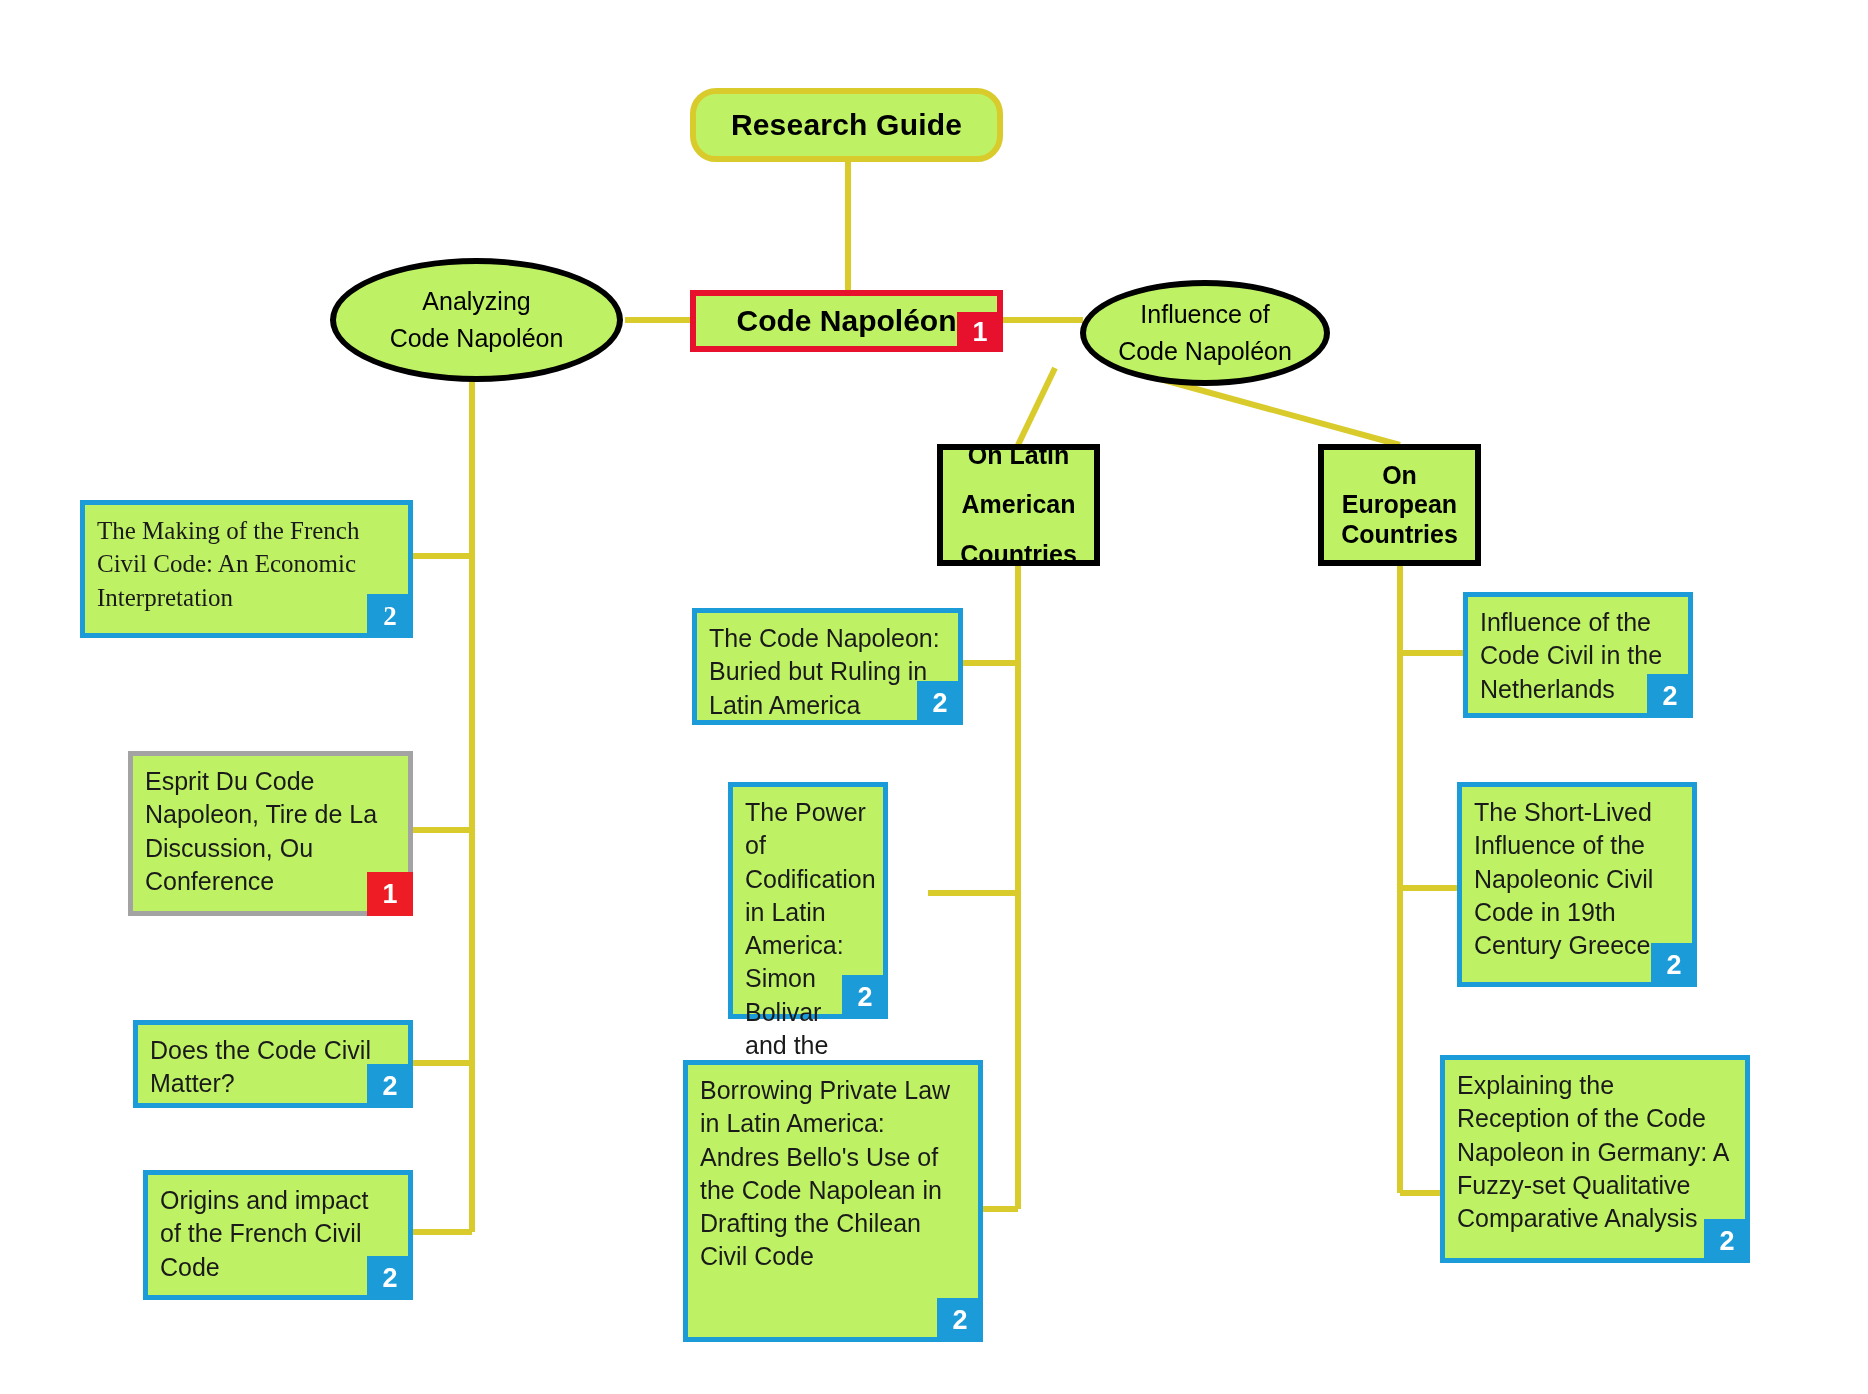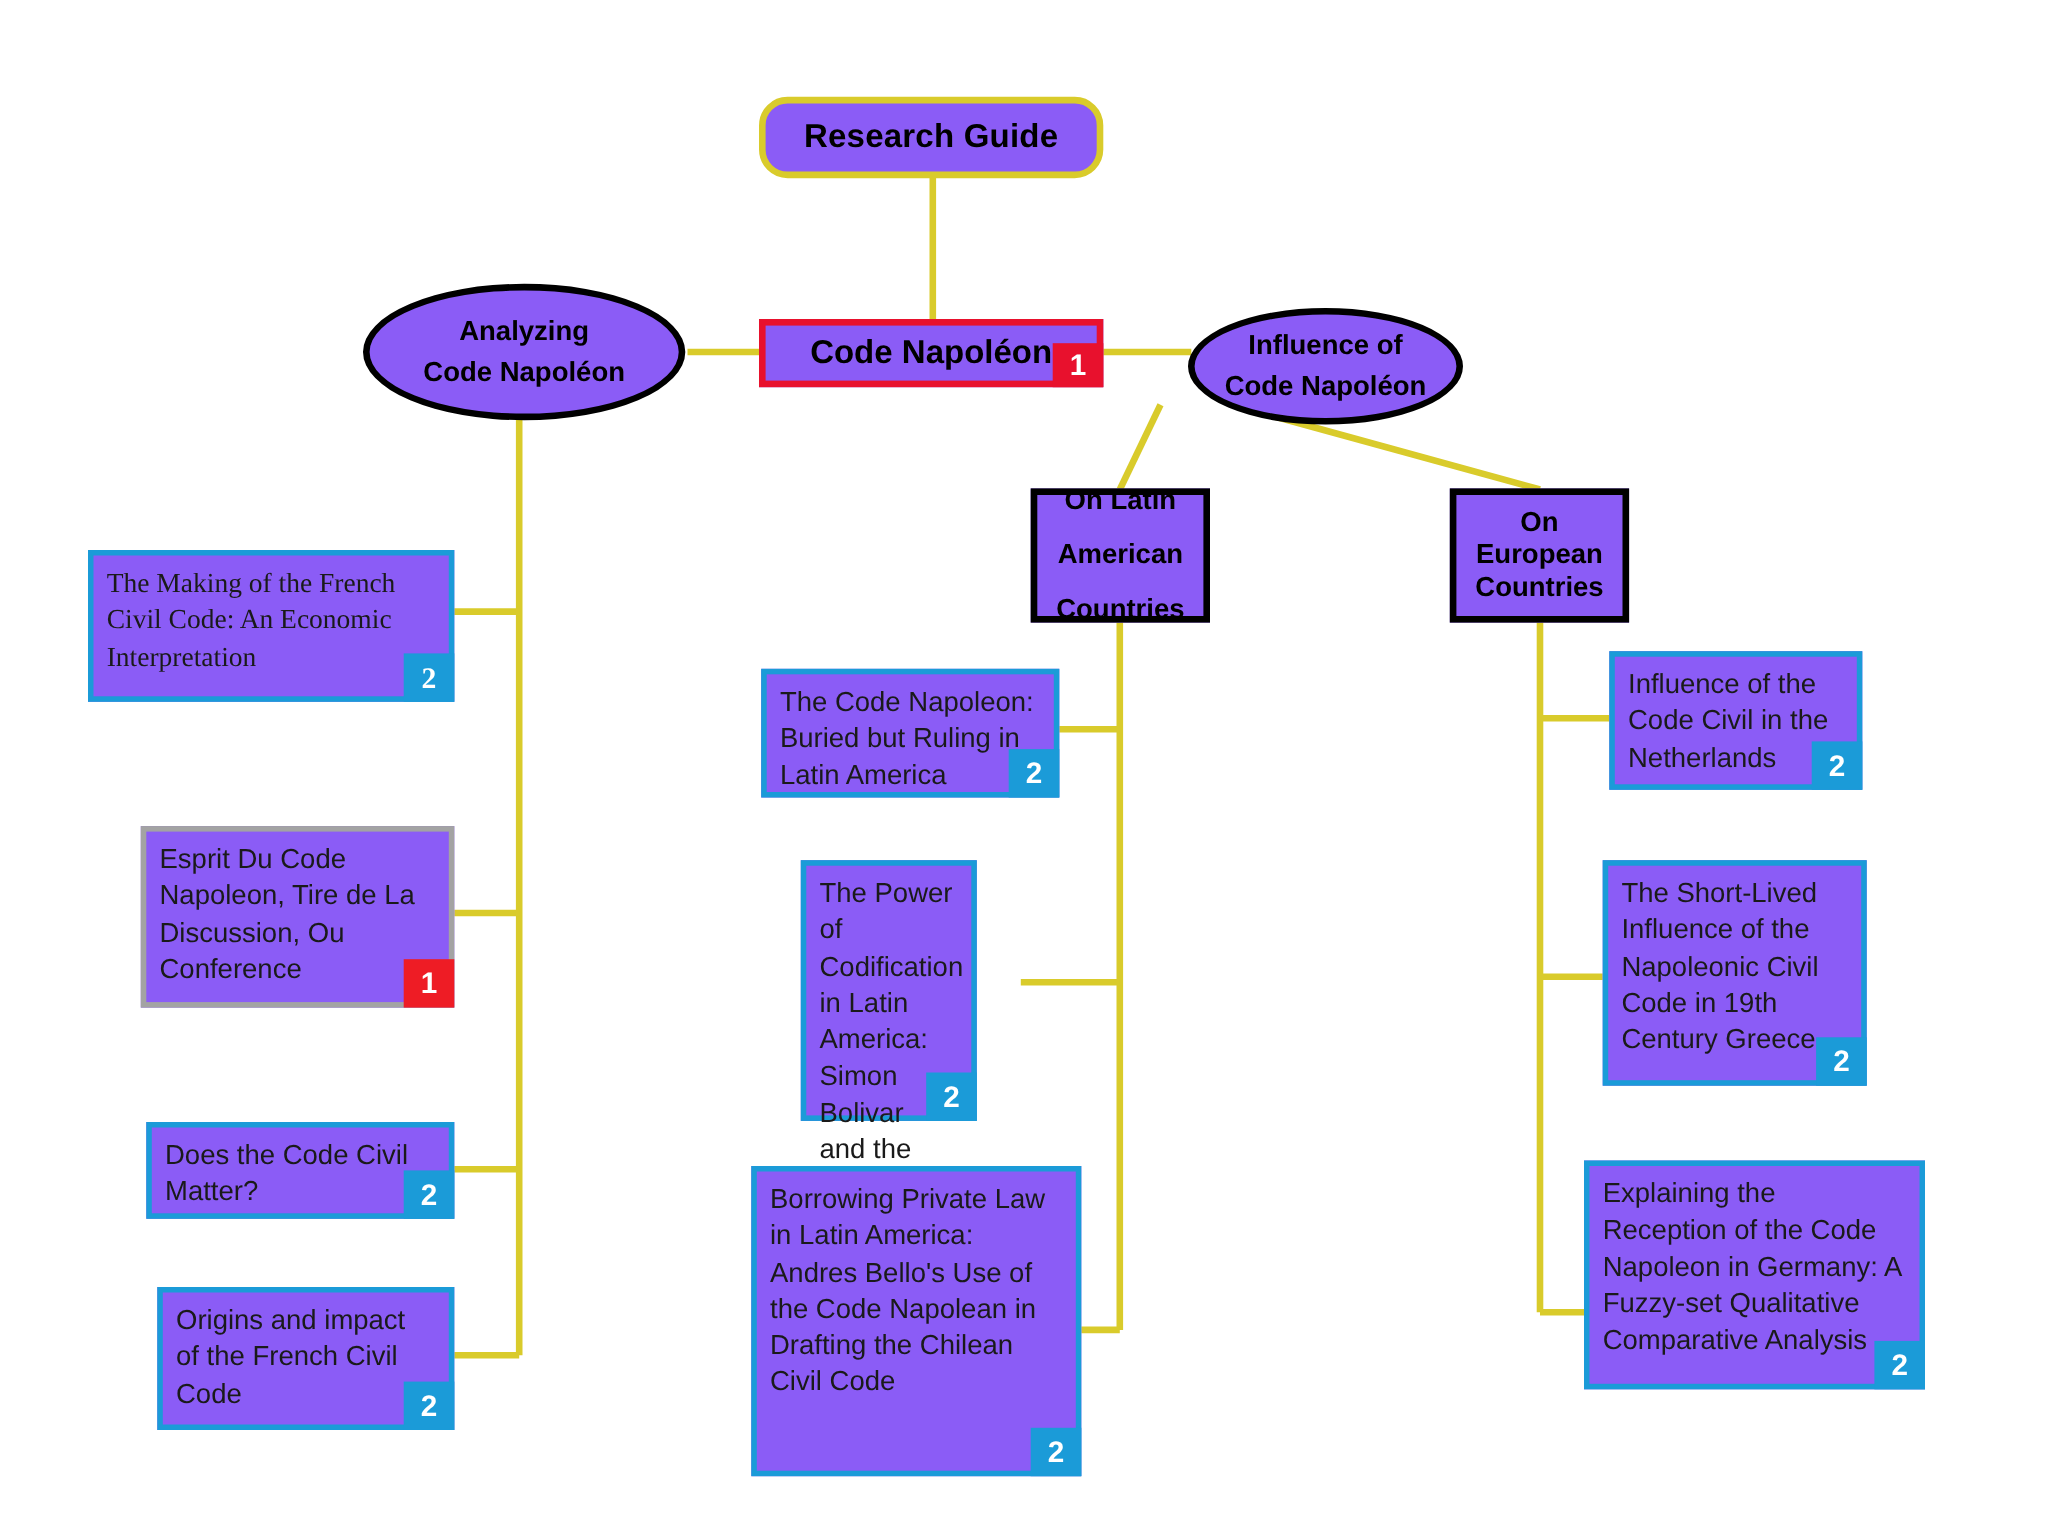--- a/index.html
+++ b/index.html
@@ -22,21 +22,21 @@
     left: 0;
     top: 0;
     width: 1868px;
     height: 1394px;
     pointer-events: none;
   }
 
   .node {
     position: absolute;
     box-sizing: border-box;
-    background: #8b5cf6;
+    background: #bef264;
   }
 
   
   .node-root {
     border: 6px solid #d9cb2b;
     border-radius: 26px;
     display: flex;
     align-items: center;
     justify-content: center;
     font-weight: bold;
@@ -57,21 +57,21 @@
   }
 
   
   .node-ellipse {
     border: 6px solid #000000;
     border-radius: 50%;
     display: flex;
     flex-direction: column;
     align-items: center;
     justify-content: center;
-    font-weight: bold;
+    font-weight: normal;
     font-size: 25px;
     line-height: 1.5;
     color: #000000;
     text-align: right;
   }
 
   
   .node-black {
     border: 6px solid #000000;
     display: flex;

